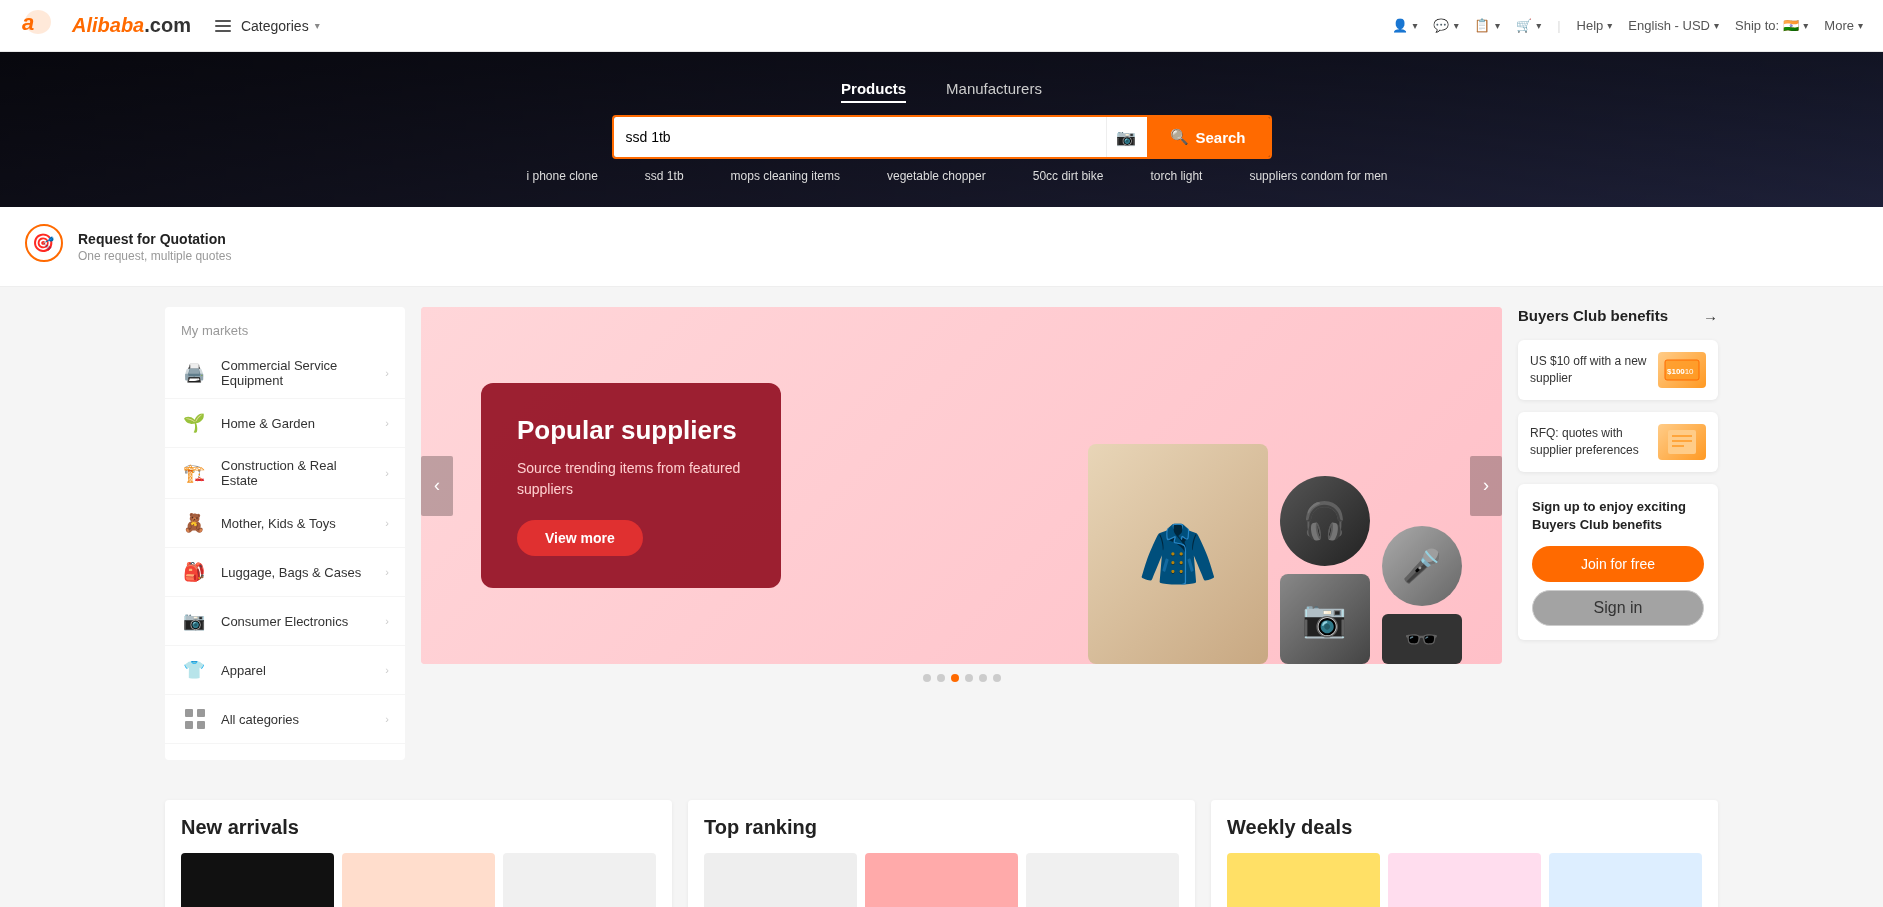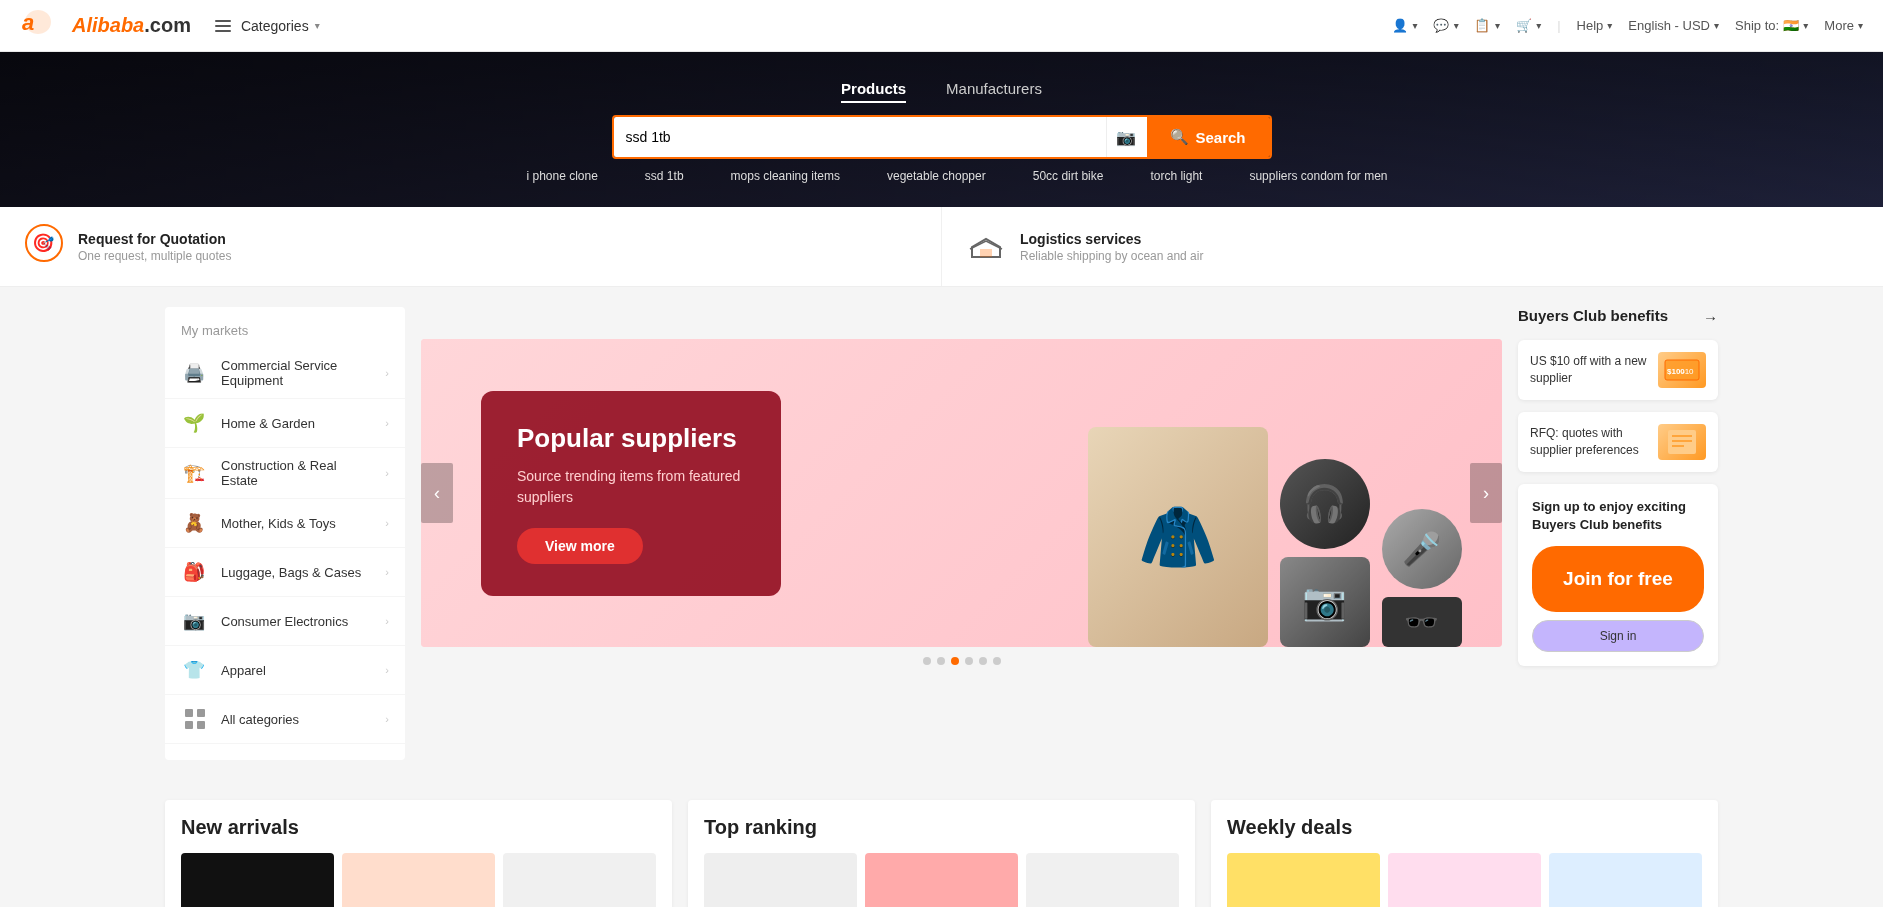--- a/index.html
+++ b/index.html
@@ -217,22 +217,21 @@
     .center-area {
       flex: 1;
       min-width: 0;
       margin-right: 16px;
     }
     .carousel-container {
       position: relative;
       border-radius: 4px;
       overflow: hidden;
       background: #ffd6d9;
-      height: 308px;
-      margin-top: 32px;
+      height: 357px;
     }
     .carousel-slide {
       width: 100%;
       height: 100%;
       background: linear-gradient(135deg, #ffd6d9 0%, #ffc0c8 100%);
       display: flex;
       align-items: center;
       padding: 0 60px;
       position: relative;
     }
@@ -361,34 +360,34 @@
       color: #222;
       margin-bottom: 12px;
       line-height: 1.4;
     }
     .join-free-btn {
       width: 100%;
       background: #ff6a00;
       color: #fff;
       border: none;
       border-radius: 24px;
-      padding: 22px 0;
-      font-size: 19px;
-      font-weight: bold;
+      padding: 10px 0;
+      font-size: 14px;
+      font-weight: normal;
       cursor: pointer;
       margin-bottom: 8px;
     }
     .sign-in-btn {
       width: 100%;
-      background: #c4b5fd;
+      background: #a3a3a3;
       color: #333;
       border: 1px solid #ccc;
       border-radius: 24px;
       padding: 8px 0;
-      font-size: 12px;
+      font-size: 16px;
       cursor: pointer;
     }
 
     
     .bottom-section {
       padding: 20px 165px;
       display: grid;
       grid-template-columns: 1fr 1fr 1fr;
       gap: 16px;
       background: #f5f5f5;
@@ -532,33 +531,20 @@
       <svg width="40" height="40" viewBox="0 0 40 40">
         <circle cx="20" cy="20" r="18" stroke="#ff6a00" stroke-width="2" fill="none"></circle>
         <text x="8" y="26" font-size="18">🎯</text>
       </svg>
     </div>
     <div>
       <div class="service-title">Request for Quotation</div>
       <div class="service-desc">One request, multiple quotes</div>
     </div>
   </div>
-  <div class="service-item">
-    <div class="service-icon">
-      <svg width="40" height="40" viewBox="0 0 40 40">
-        <path d="M6 24 L20 16 L34 24 L34 34 L6 34Z" stroke="#666" stroke-width="2" fill="none"></path>
-        <path d="M4 26 L20 18 L36 26" stroke="#666" stroke-width="1.5" fill="none"></path>
-        <rect x="14" y="26" width="12" height="8" fill="#ff6a00" opacity="0.3"></rect>
-      </svg>
-    </div>
-    <div>
-      <div class="service-title">Logistics services</div>
-      <div class="service-desc">Reliable shipping by ocean and air</div>
-    </div>
-  </div>
 </div>
 
 <div class="main-content">
 
   <div class="left-sidebar">
     <div class="my-markets-title">My markets</div>
 
     <div class="sidebar-item">
       <div class="sidebar-item-icon">🖨️</div>
       <span class="sidebar-item-label">Commercial Service Equipment</span>

